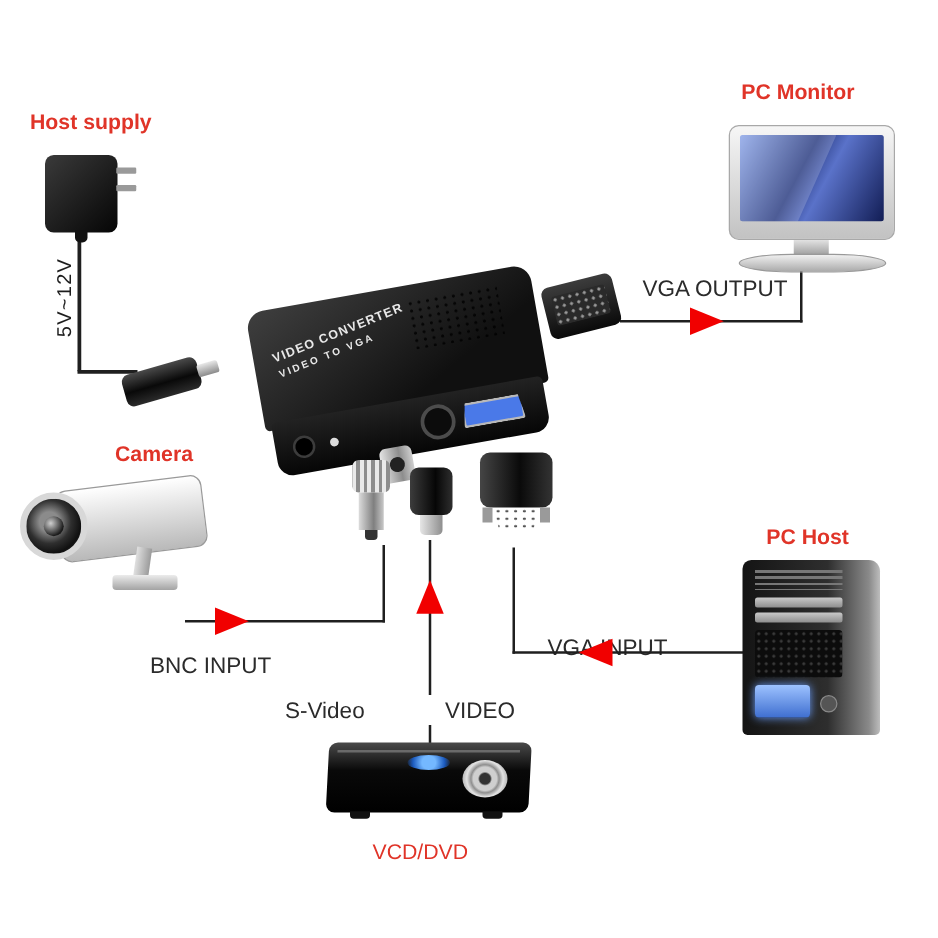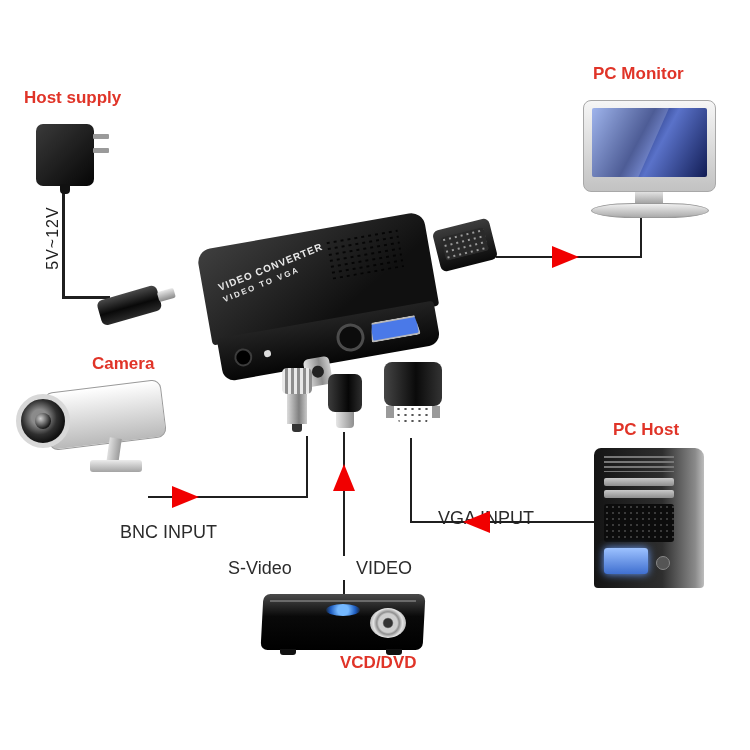--- a/index.html
+++ b/index.html
@@ -135,25 +135,26 @@
   .lbl-line{display:block;}
 </style>
 </head>
 <body>
 
 <div id="stage">
 
   <div class="red-label" style="left:24px;top:88px;">Host supply</div>
   <div class="voltage">5V~12V</div>
   <div class="red-label" style="left:593px;top:64px;">PC Monitor</div>
+  <div class="blk-label" style="left:514px;top:221px;">VGA OUTPUT</div>
   <div class="red-label" style="left:92px;top:354px;">Camera</div>
   <div class="blk-label" style="left:120px;top:522px;">BNC INPUT</div>
   <div class="blk-label" style="left:228px;top:558px;width:104px;text-align:left;">S-Video</div>
   <div class="blk-label" style="left:356px;top:558px;">VIDEO</div>
-  <div class="red-label" style="left:298px;top:653px;font-weight:bold;margin-left:42px;">VCD/DVD</div>
+  <div class="red-label" style="left:298px;top:672px;font-weight:normal;">VCD/DVD</div>
   <div class="red-label" style="left:613px;top:420px;">PC Host</div>
   <div class="blk-label" style="left:438px;top:496px;margin-top:12px;">VGA INPUT</div>
 
   <div class="line" style="left:62px;top:185px;width:3px;height:112px;"></div>
   <div class="line" style="left:62px;top:296px;width:48px;height:3px;"></div>
 
   <div class="line" style="left:496px;top:256px;width:146px;height:2px;"></div>
   <div class="line" style="left:640px;top:214px;width:2px;height:44px;"></div>
 
   <div class="line" style="left:148px;top:496px;width:160px;height:2px;"></div>

